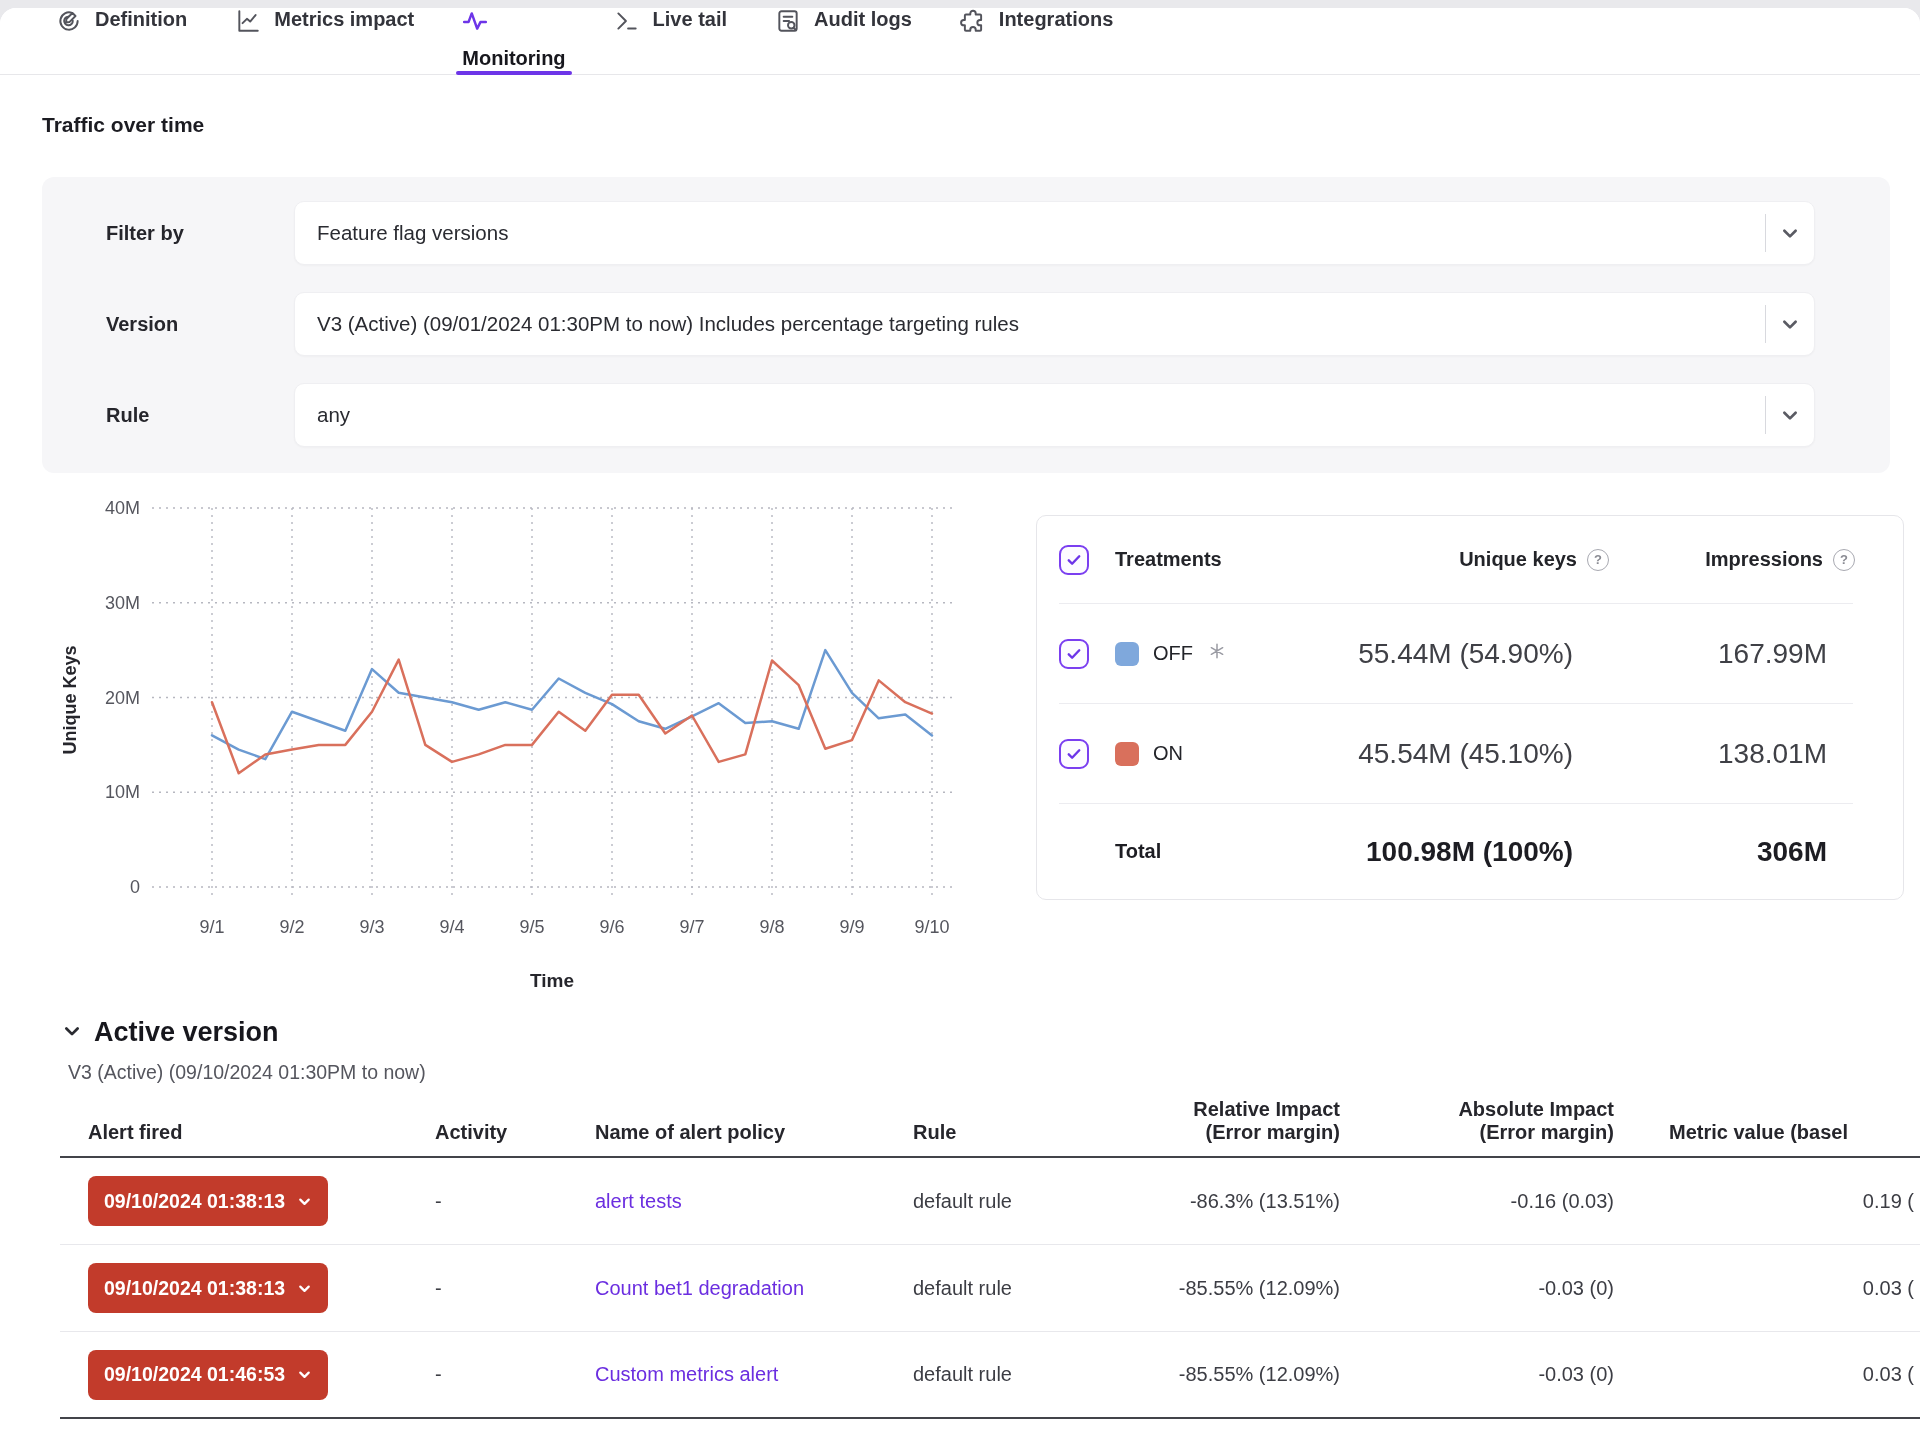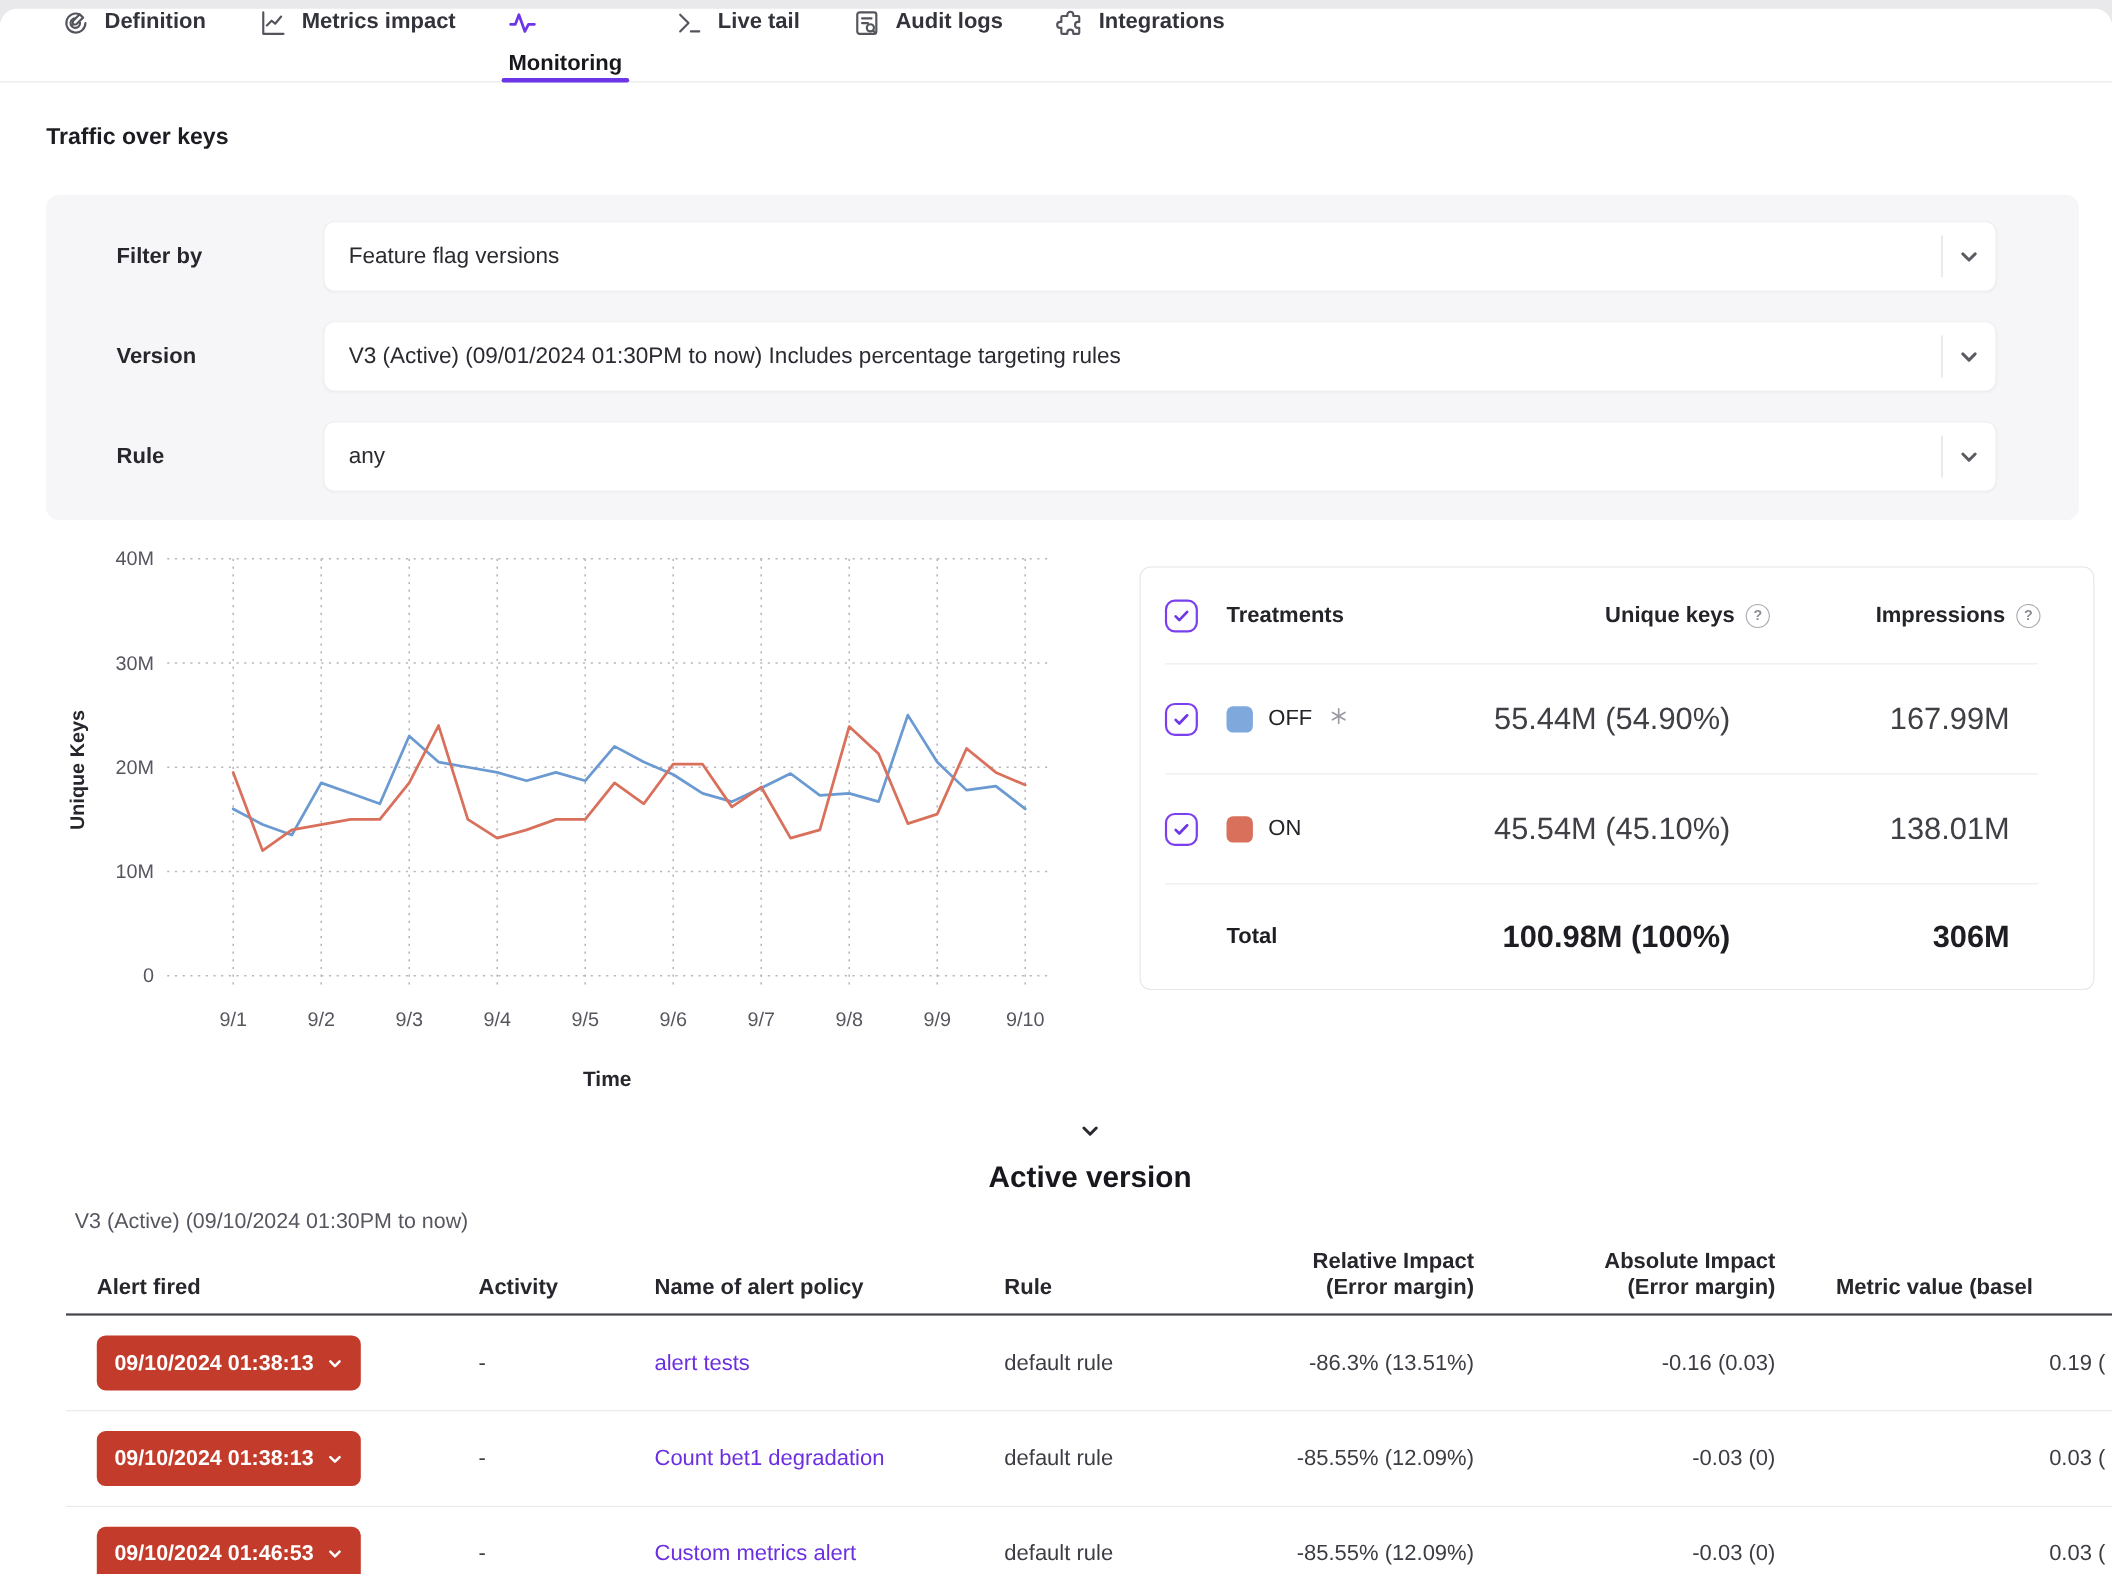--- a/index.html
+++ b/index.html
@@ -71,21 +71,21 @@
     width:30px; height:30px; border:2px solid #7b3ff0; border-radius:9px; background:#fdfcff;
     display:flex; align-items:center; justify-content:center; cursor:pointer;
   }
   .swatch { width:24px; height:24px; border-radius:6px; flex:none; }
   .help-circle {
     width:22px; height:22px; border-radius:50%; border:1.5px solid #a8a9b1;
     color:#8a8b93; font-size:13px; font-weight:700; display:flex; align-items:center; justify-content:center;
     cursor:pointer;
   }
   
-  .av-heading { display:flex; align-items:center; gap:12px; margin-top:8px; padding-left:20px; cursor:pointer;flex-direction:column; }
+  .av-heading { display:flex; align-items:center; gap:12px; margin-top:8px; padding-left:20px; cursor:pointer; }
   .av-heading h2 { margin:0; font-size:27px; font-weight:700; color:#17171d; }
   .av-sub { margin-top:13px; padding-left:26px; font-size:19.5px; color:#55565e; }
   
   .alerts { margin-left:18px; width:1860px; overflow:hidden; margin-top:14px; }
   .agrid { display:grid; grid-template-columns:347px 160px 318px 237px 190px 274px 300px; padding-left:28px; }
   .a-header { align-items:end; padding-bottom:12px; border-bottom:2px solid #43444a; }
   .a-header > div { font-size:20px; font-weight:700; color:#26262c; white-space:pre-line; }
   .a-header .hd-right { text-align:right; }
   .a-header .hd-metric { padding-left:55px; white-space:nowrap; }
   .a-row { align-items:center; height:87px; border-bottom:1px solid #e8e8ec; }
@@ -156,21 +156,21 @@
       <span class="ticon">
         <svg width="26" height="26" viewBox="0 0 24 24" fill="none" stroke="#53545c" stroke-width="1.8" stroke-linecap="round" stroke-linejoin="round">
           <path d="M9.5 5a2.5 2.5 0 0 1 5 0V6h4a1 1 0 0 1 1 1v4h-1a2.5 2.5 0 0 0 0 5h1v4a1 1 0 0 1-1 1h-4v-1a2.5 2.5 0 0 0-5 0v1h-4a1 1 0 0 1-1-1v-4h-1a2.5 2.5 0 0 1 0-5h1V7a1 1 0 0 1 1-1h4z"></path>
         </svg>
       </span>
       <span>Integrations</span>
     </div>
   </div>
 
   <div class="main">
-    <h1 class="page-title">Traffic over keys</h1>
+    <h1 class="page-title">Traffic over time</h1>
 
     <div class="filter-panel">
       <div class="filter-row">
         <div class="filter-label">Filter by</div>
         <div class="filter-field">
           <div class="filter-value">Feature flag versions</div>
           <div class="field-divider"></div>
           <div class="field-chevron">
             <svg width="18" height="18" viewBox="0 0 16 16" fill="none" stroke="#5a5b63" stroke-width="2.4" stroke-linecap="round" stroke-linejoin="round">
                 <path d="M3 6l5 5 5-5"></path>

